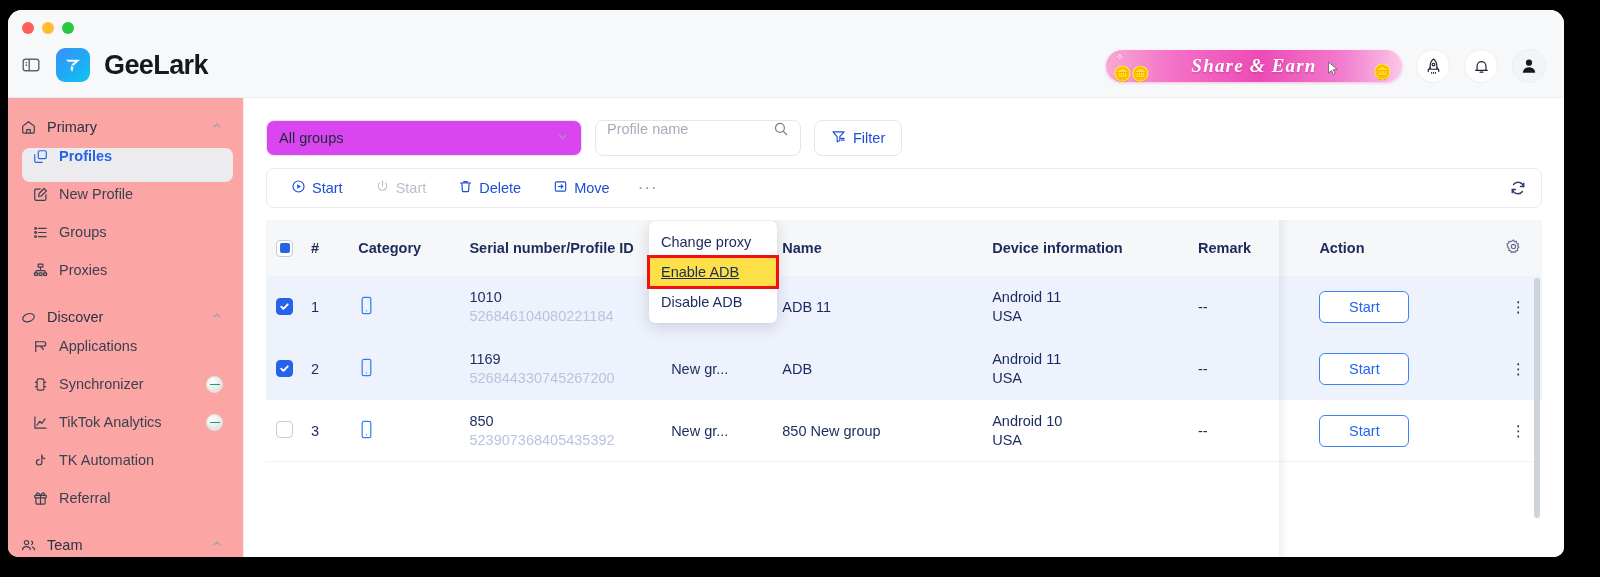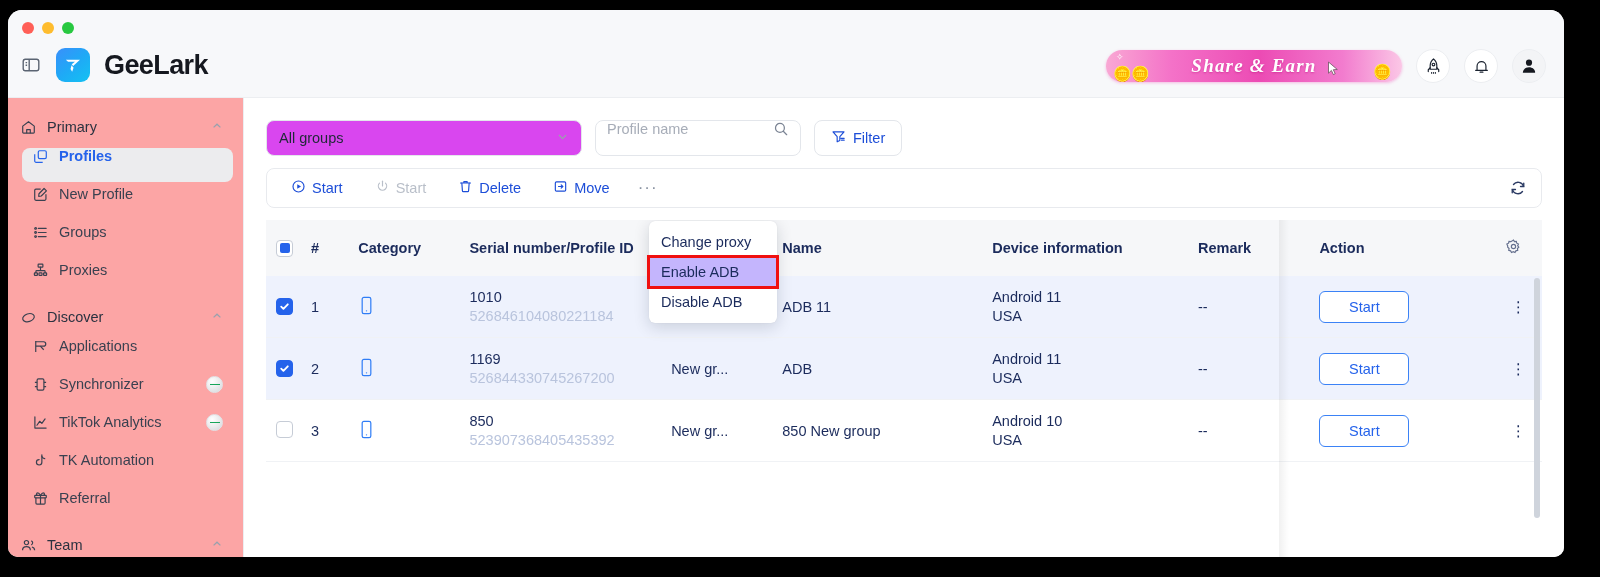--- a/index.html
+++ b/index.html
@@ -243,21 +243,22 @@
     width: 128px; background: #fff; border-radius: 6px;
     box-shadow: 0 4px 16px rgba(15,23,42,.16), 0 0 1px rgba(15,23,42,.12);
     padding: 6px 0; z-index: 40;
   }
   .dd-item {
     padding: 7px 12px; font-size: 14.5px; color: #1b2b5c; cursor: pointer;
     white-space: nowrap;
   }
   .dd-item.highlight {
     outline: 3px solid #f01010; outline-offset: -1px;
-    background: #c4b5fd;
+    background: #fde047;
+    text-decoration: underline;
   }
 </style>
 </head>
 <body>
 
 <div class="app-window">
 
   <div class="titlebar">
     <div class="traffic">
       <span class="dot red"></span>

